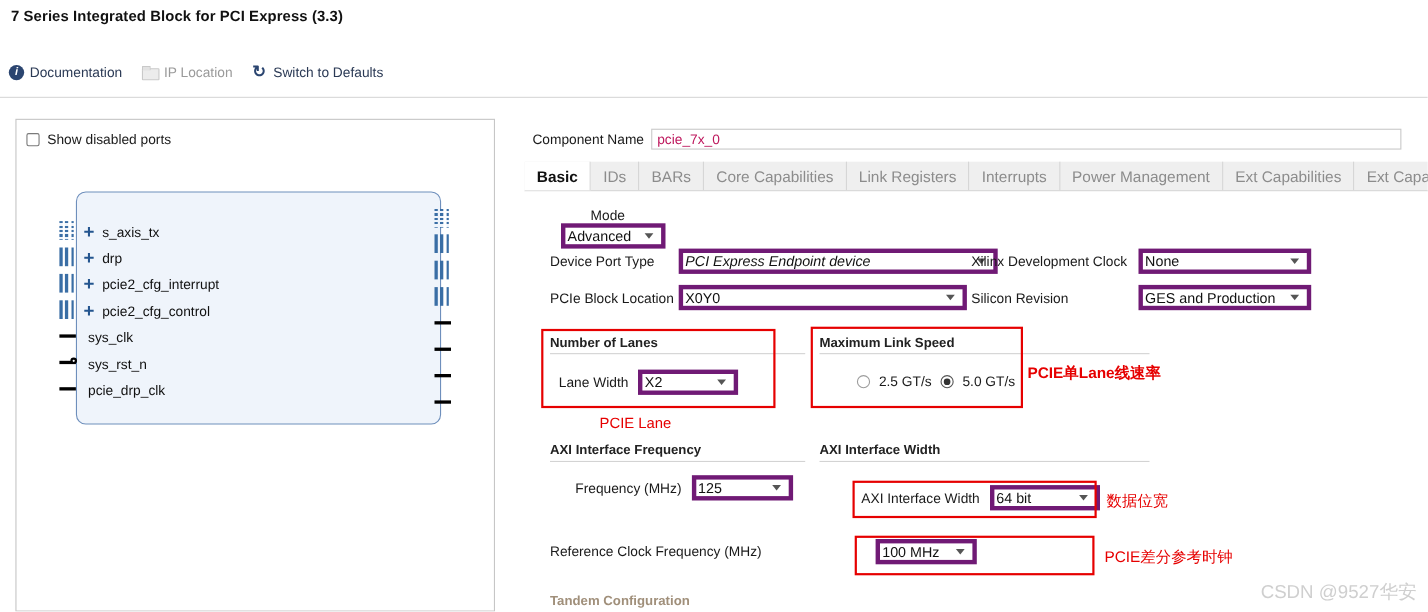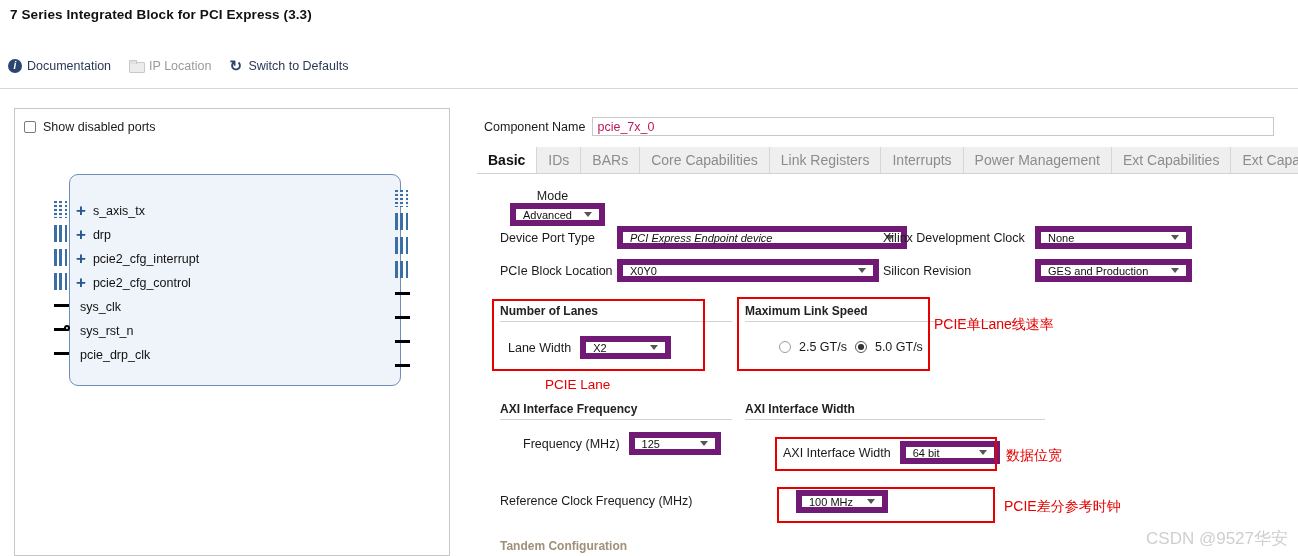--- a/index.html
+++ b/index.html
@@ -128,23 +128,23 @@
   .content{
     position:absolute;left:477px;top:174px;width:821px;height:382px;
     background:#fff;overflow:hidden;
   }
 
   .row{position:absolute;display:flex;align-items:center;}
   .lbl{font-size:12.5px;color:#1a1a1a;white-space:nowrap;}
 
   .sel{
     position:relative;box-sizing:border-box;
-    height:23px;border:6px solid #701a75;background:#fff;
-    font-size:11px;color:#111;
-    display:flex;align-items:center;padding:0 22px 0 7px;
+    height:23px;border:4px solid #701a75;background:#fff;
+    font-size:13px;color:#111;
+    display:flex;align-items:center;padding:0 22px 0 2px;
     cursor:pointer;white-space:nowrap;
   }
   .sel .chev{
     position:absolute;right:7px;top:50%;margin-top:-3px;
     width:8px;height:5px;
   }
   .sel .chev:before{
     content:"";position:absolute;left:0;top:0;
     border-left:4px solid transparent;border-right:4px solid transparent;
     border-top:5px solid #555;
@@ -430,17 +430,17 @@
   </div>
 
 </div>
 
 <div class="redbox" style="left:492px;top:299px;width:213px;height:72px;"></div>
 <div class="redbox" style="left:737px;top:297px;width:193px;height:74px;"></div>
 <div class="redbox" style="left:775px;top:437px;width:222px;height:34px;"></div>
 <div class="redbox" style="left:777px;top:487px;width:218px;height:36px;"></div>
 
 <div class="rednote" style="left:545px;top:377px;">PCIE Lane</div>
-<div class="rednote cn" style="left:934px;top:316px;">PCIE单Lane线速率</div>
+<div class="rednote cn" style="left:934px;top:331px;font-weight:bold;">PCIE单Lane线速率</div>
 <div class="rednote cn" style="left:1006px;top:447px;">数据位宽</div>
 <div class="rednote cn" style="left:1004px;top:498px;">PCIE差分参考时钟</div>
 
 <div class="watermark">CSDN @9527华安</div>
 
 </body></html>

